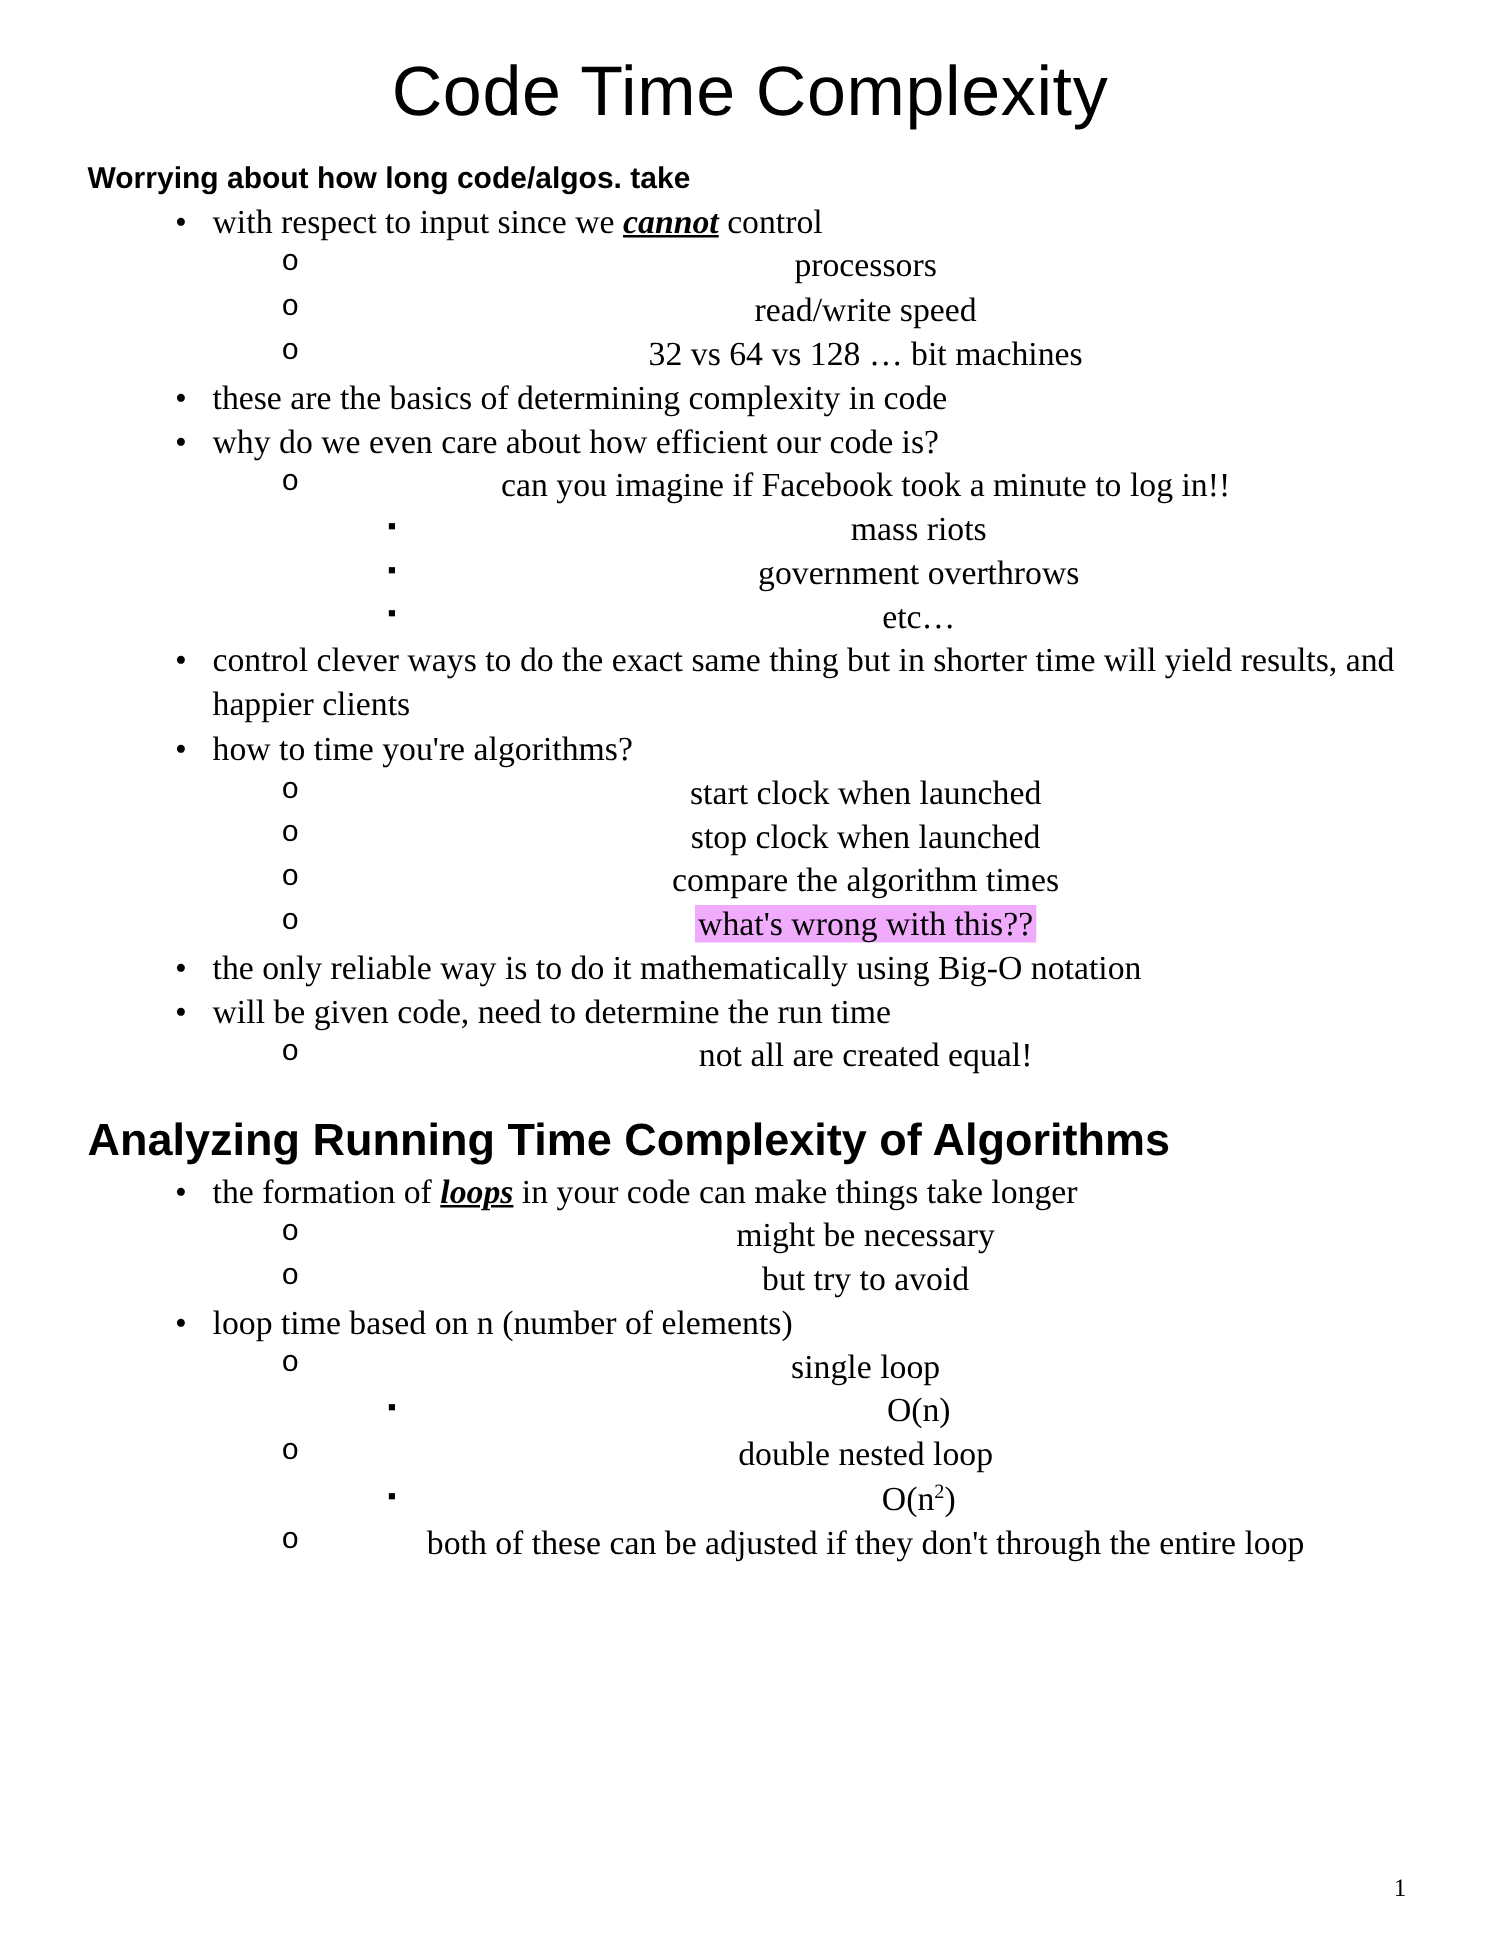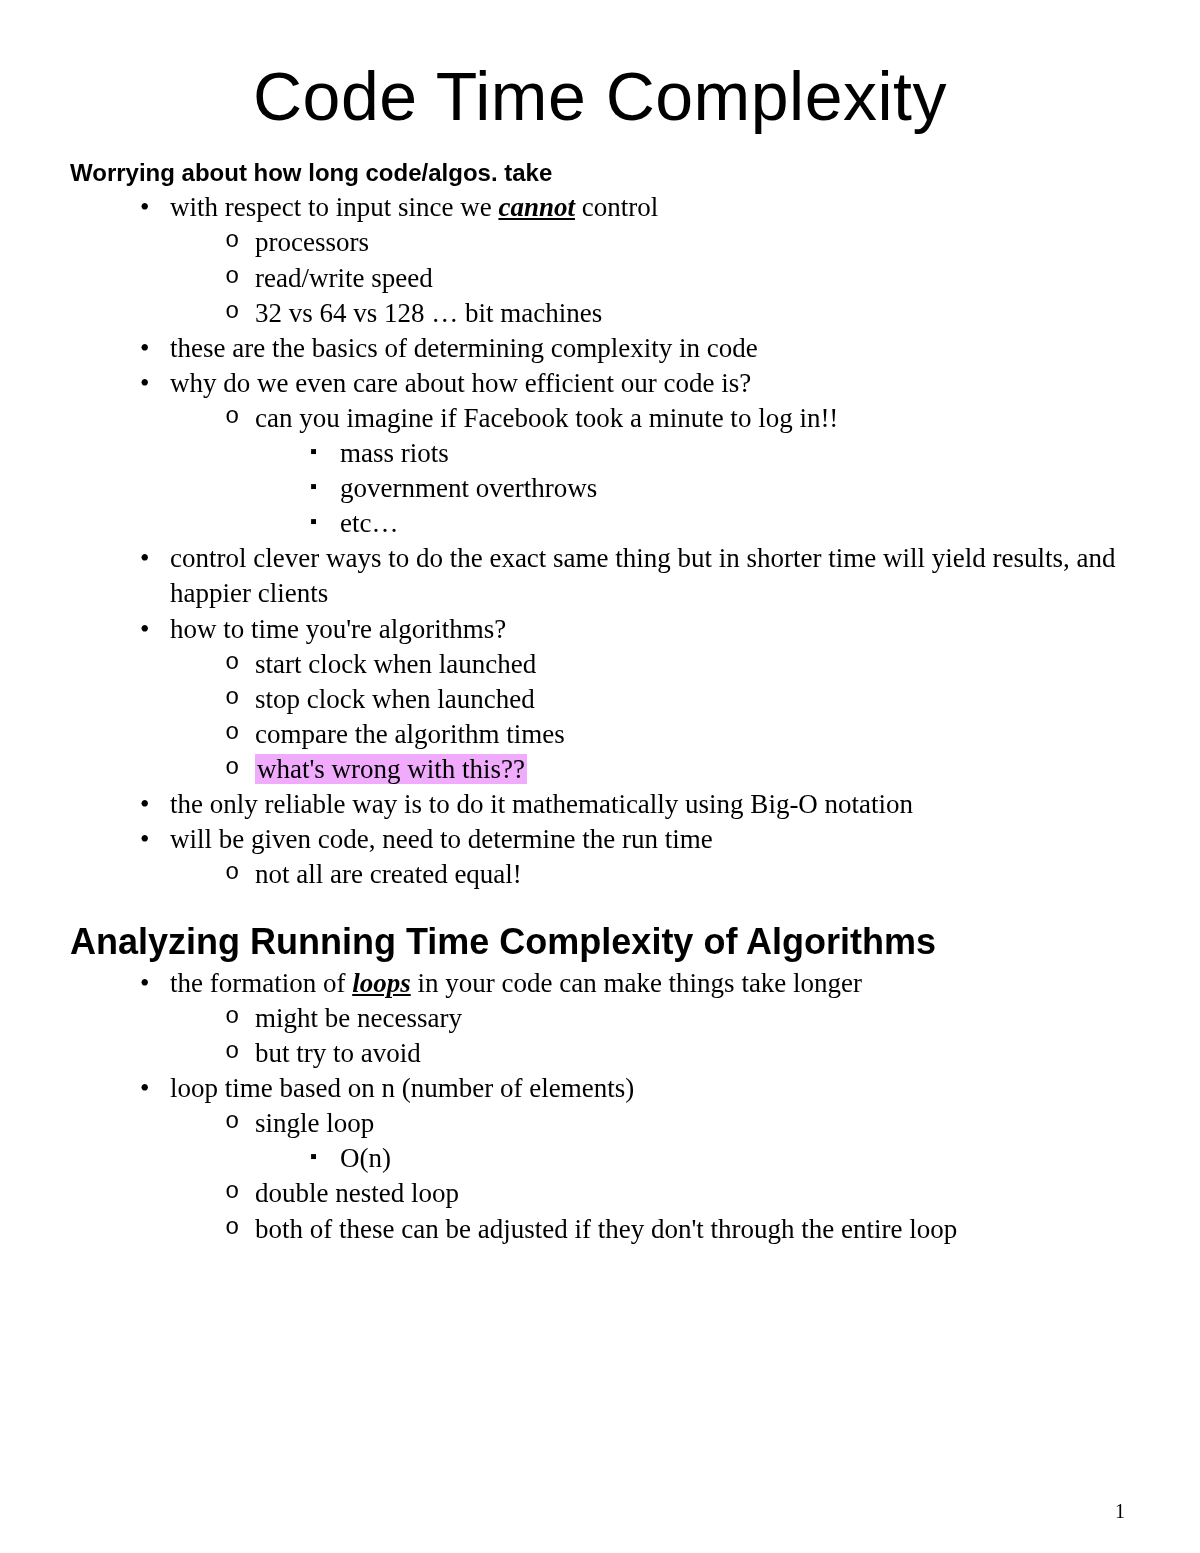--- a/index.html
+++ b/index.html
@@ -13,24 +13,24 @@
     width: 1200px;
     min-height: 1553px;
     margin: 0 auto;
     padding: 40px 70px 60px 70px;
     box-sizing: border-box;
     position: relative;
   }
   .doc-title {
     font-family: Impact, "Arial Black", sans-serif;
     font-weight: 400;
-    font-size: 68px;
+    font-size: 56px;
     text-align: center;
     letter-spacing: 0.5px;
-    margin: 17px 0 25px 0;
+    margin: 0 0 25px 0;
   }
   .section-h {
     font-family: "Arial Black", Arial, sans-serif;
     font-weight: 900;
     font-size: 24px;
     letter-spacing: 0px;
     margin: 20px 0 4px 0;
     line-height: 1.1;
   }
   .section-h.sub {
@@ -53,20 +53,21 @@
     content: "•";
     position: absolute;
     left: 0;
     top: 0;
     font-size: 27px;
   }
   ul.lvl2 {
     list-style: none;
     margin: 0;
     padding: 0 0 0 55px;
+    text-align: center;
   }
   ul.lvl2 > li {
     position: relative;
     padding-left: 30px;
   }
   ul.lvl2 > li::before {
     content: "o";
     position: absolute;
     left: 0;
     top: 0;
@@ -173,20 +174,25 @@
       <span>loop time based on n (number of elements)</span>
       <ul class="lvl2">
         <li>
           <span>single loop</span>
           <ul class="lvl3">
             <li>O(n)</li>
           </ul>
         </li>
         <li>
           <span>double nested loop</span>
+          <ul class="lvl3">
+            <li>
+              <span>O(n</span><sup>2</sup><span>)</span>
+            </li>
+          </ul>
         </li>
         <li>both of these can be adjusted if they don't through the entire loop</li>
       </ul>
     </li>
   </ul>
 
   <div class="page-number">1</div>
 </div>
 
 </body></html>

